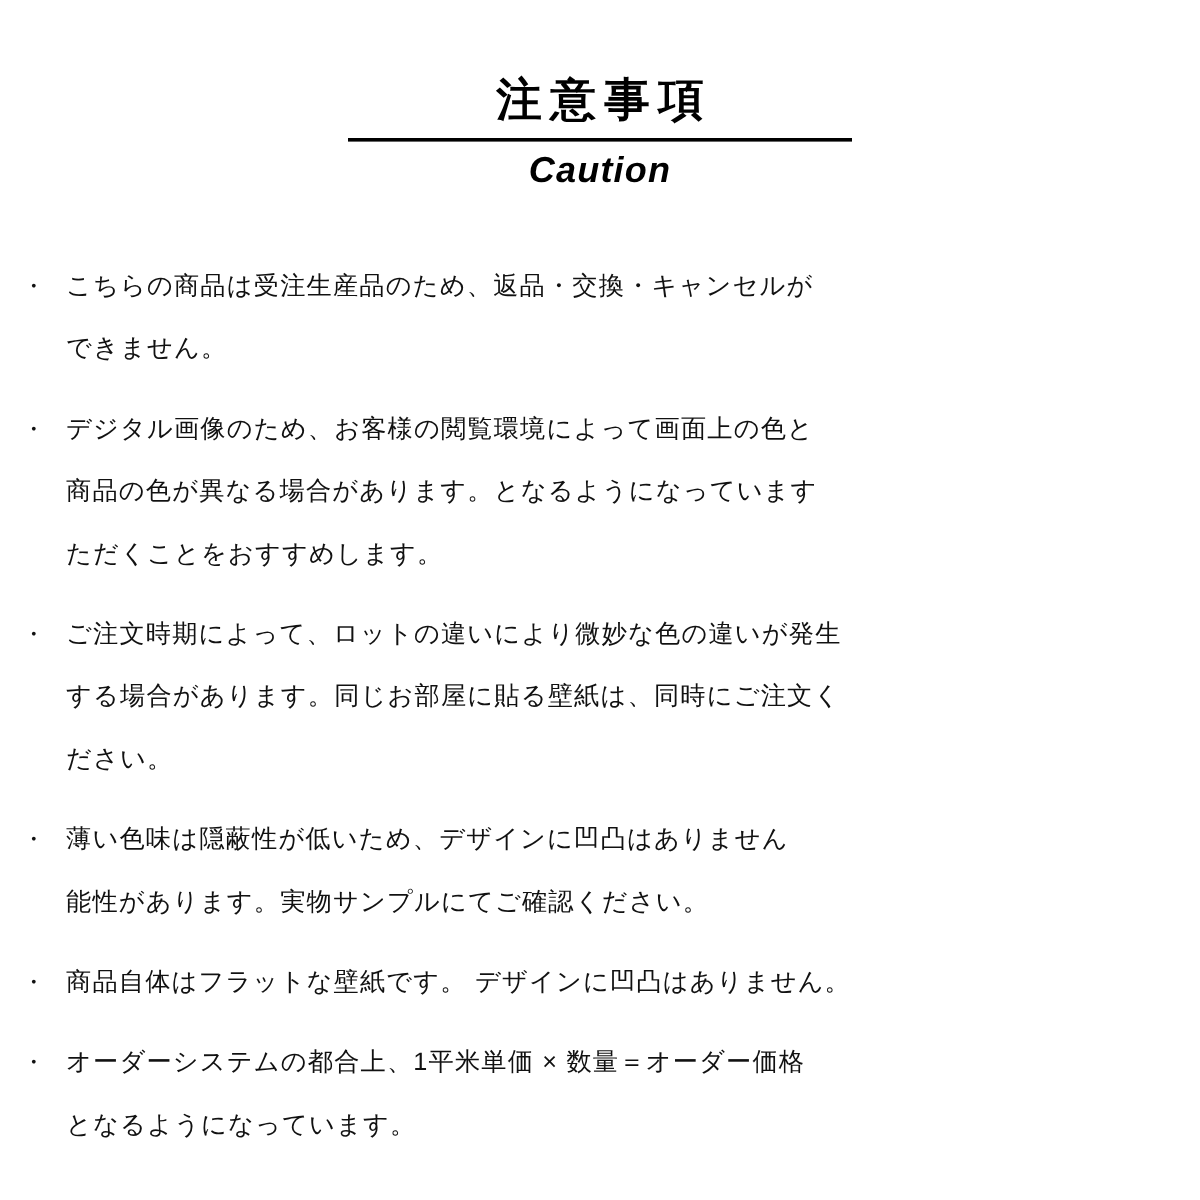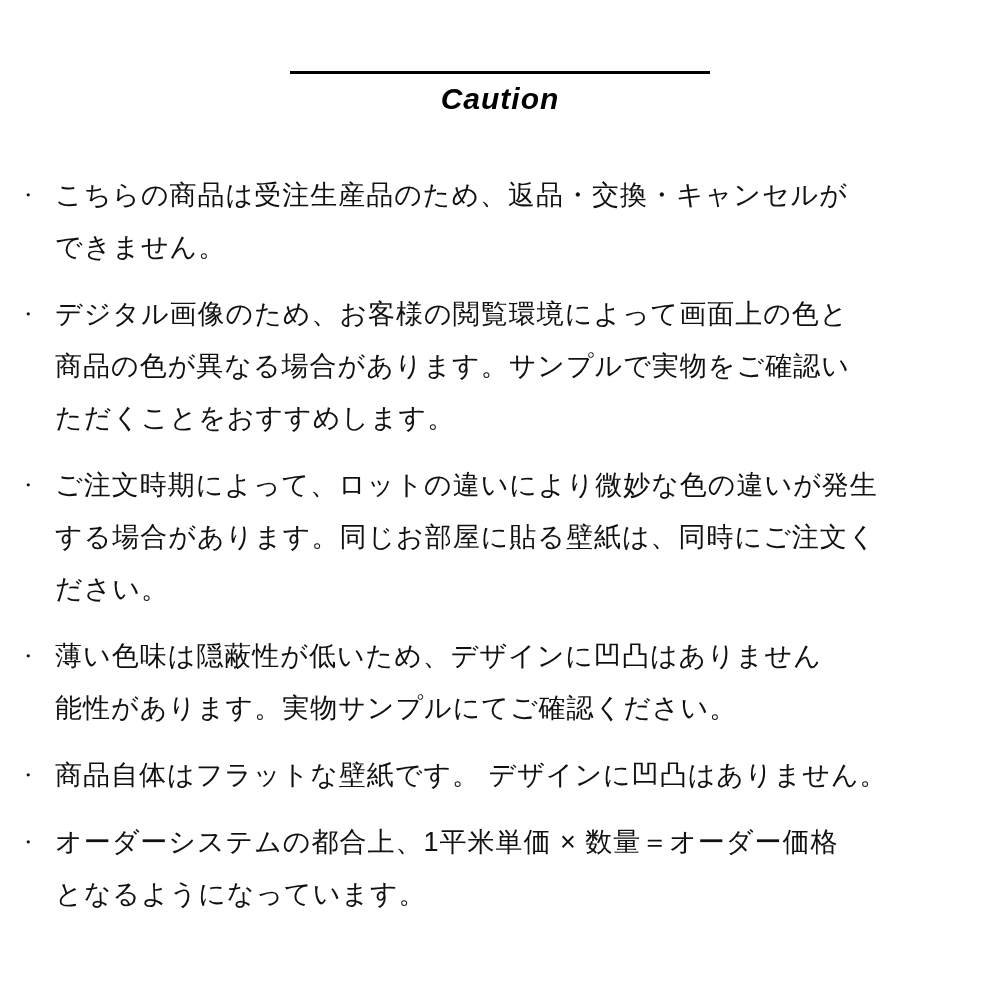--- a/index.html
+++ b/index.html
@@ -61,48 +61,49 @@
   }
   .bullet {
     flex: 0 0 37px;
     font-size: 20px;
     line-height: 52px;
     color: #111111;
     text-align: left;
   }
   .item-text {
     flex: 1 1 auto;
-    font-size: 27px;
+    font-size: 21px;
     line-height: 52px;
     letter-spacing: 1px;
     white-space: pre-line;
     color: #111111;
   }
 </style>
 </head>
 <body>
 
 <div class="page">
 
   <div class="header">
+    <h1 class="title">注意事項</h1>
     <div class="title-rule"></div>
     <div class="subtitle">Caution</div>
   </div>
 
   <ul class="caution-list" id="caution-list">
     <li class="caution-item">
       <span class="bullet">・</span>
       <span class="item-text">こちらの商品は受注生産品のため、返品・交換・キャンセルが
 できません。</span>
     </li>
 
     <li class="caution-item">
       <span class="bullet">・</span>
       <span class="item-text">デジタル画像のため、お客様の閲覧環境によって画面上の色と
-商品の色が異なる場合があります。サンプルで実物をご確認い
+商品の色が異なる場合があります。となるようになっています
 ただくことをおすすめします。</span>
     </li>
 
     <li class="caution-item">
       <span class="bullet">・</span>
       <span class="item-text">ご注文時期によって、ロットの違いにより微妙な色の違いが発生
 する場合があります。同じお部屋に貼る壁紙は、同時にご注文く
 ださい。</span>
     </li>
 

